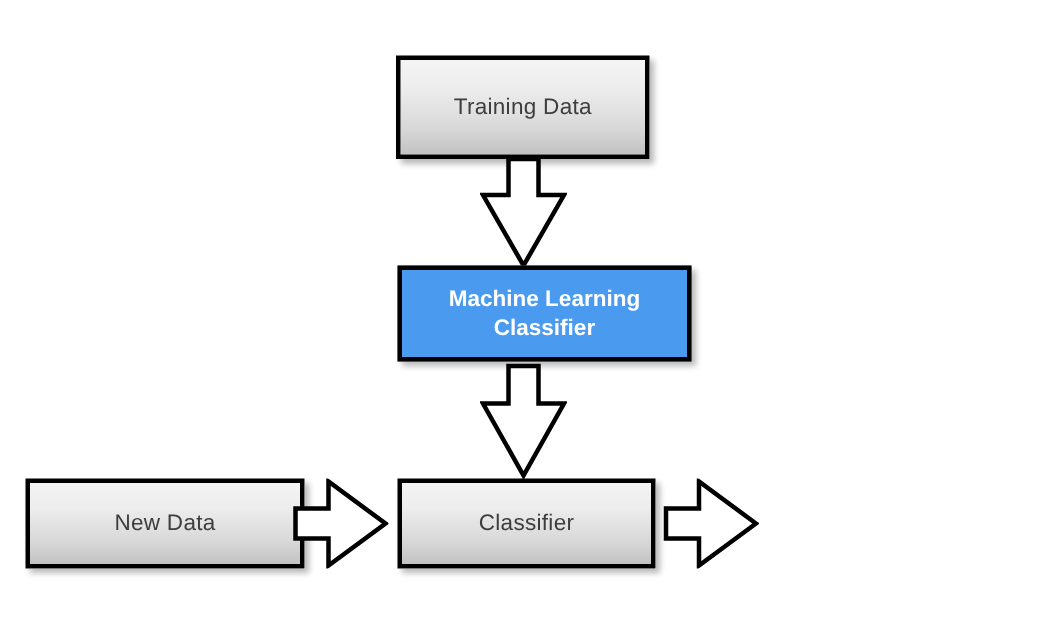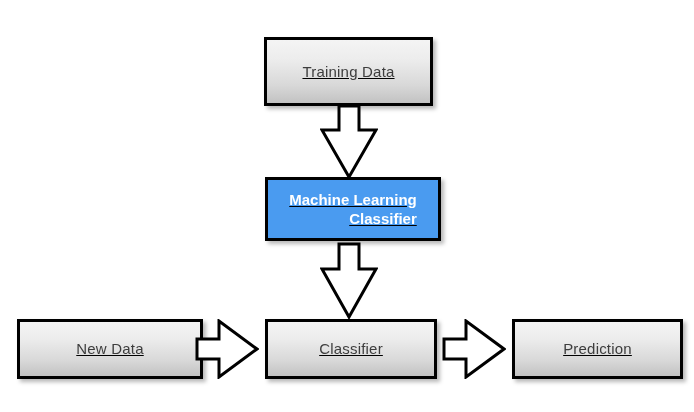--- a/index.html
+++ b/index.html
@@ -17,23 +17,22 @@
   }
 
   
   .node {
     position: absolute;
     box-sizing: border-box;
     border: 3px solid #000000;
     display: flex;
     align-items: center;
     justify-content: center;
-    text-align: right;
+    text-align: center;
     box-shadow: 3px 3px 4px rgba(0,0,0,0.28);
-    text-decoration: underline;
   }
   .node.grey {
     background: linear-gradient(to bottom, #f4f4f4 0%, #ededed 30%, #d8d8d8 72%, #c2c2c2 100%);
   }
   .node.grey .node-label {
     color: #3d3d3d;
     font-size: 15px;
     font-weight: 400;
     letter-spacing: 0.2px;
     line-height: 1.2;
@@ -42,21 +41,21 @@
     background: #4a9bf0;
   }
   .node.blue .node-label {
     color: #ffffff;
     font-size: 15px;
     font-weight: bold;
     line-height: 1.28;
   }
 
   #node-training   { left: 264px; top: 37px;  width: 169px; height: 69px; }
-  #node-mlalgo     { left: 265px; top: 177px; width: 176px; height: 64px; }
+  #node-mlalgo     { left: 265px; top: 177px; width: 196px; height: 64px; }
   #node-newdata    { left: 17px;  top: 319px; width: 186px; height: 60px; }
   #node-classifier { left: 265px; top: 319px; width: 172px; height: 60px; }
   #node-prediction { left: 512px; top: 319px; width: 171px; height: 60px; }
 
   
   .arrow {
     position: absolute;
   }
   .arrow svg { display: block; }
   .arrow svg polygon {
@@ -112,17 +111,14 @@
   <div class="node grey" id="node-classifier">
     <span class="node-label">Classifier</span>
   </div>
 
   <div class="arrow" id="arrow-class-to-pred">
     <svg viewBox="0 0 64 60" width="64" height="60" preserveAspectRatio="none">
       <polygon points="2,20 24,20 24,2 62,30 24,58 24,40 2,40"></polygon>
     </svg>
   </div>
 
-  <div class="node grey" id="node-prediction">
-    <span class="node-label">Prediction</span>
-  </div>
 
 </div>
 
 </body></html>

